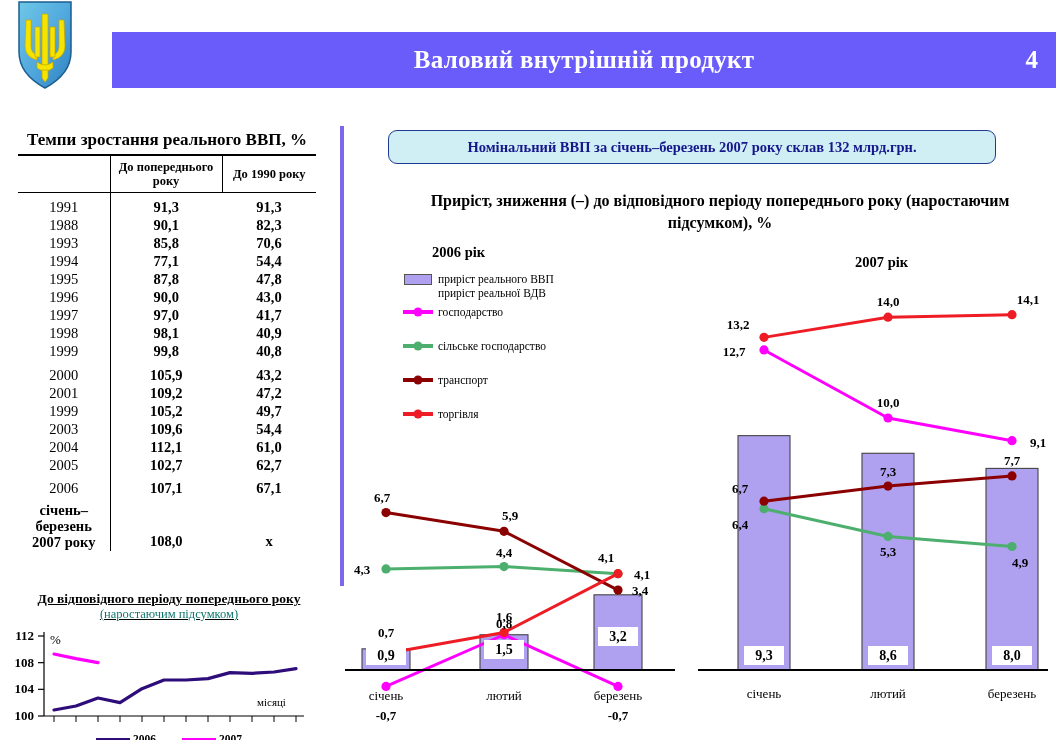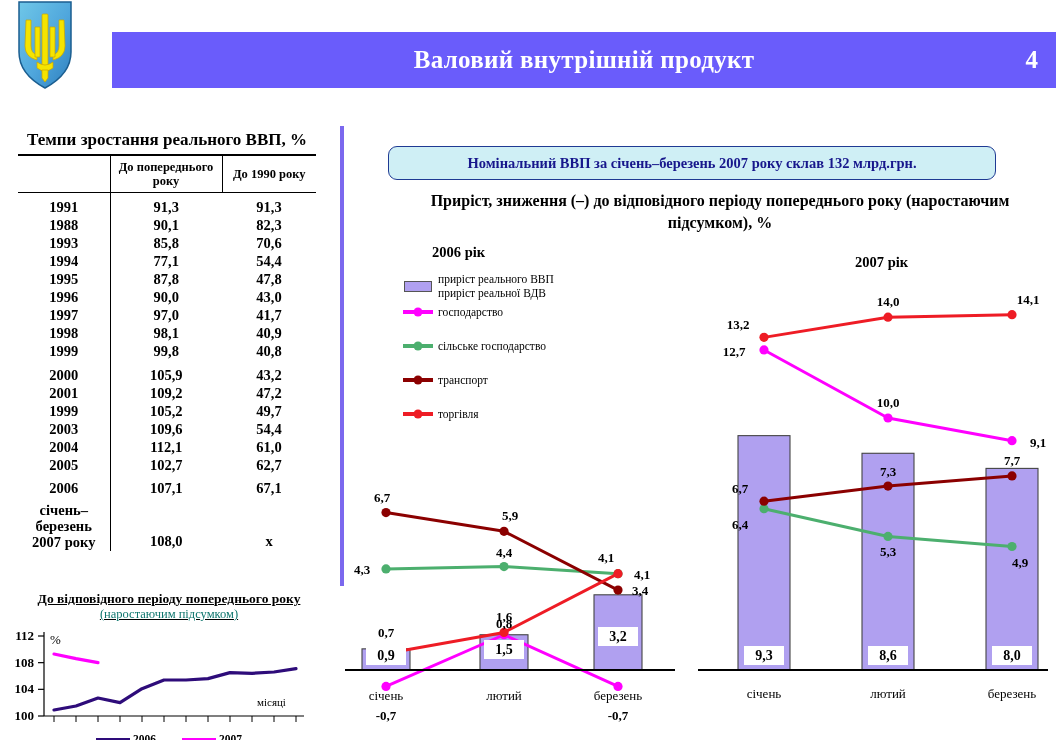--- a/index.html
+++ b/index.html
@@ -46,41 +46,41 @@
     line-height: 1.15; margin-bottom: 4px; color: #000;
   }
   table.gdp { border-collapse: collapse; width: 298px; margin: 0 auto; font-size: 14.5px; }
   table.gdp th, table.gdp td { color:#000; }
   .hdr-row th {
     font-weight: bold; font-size: 12.5px; line-height: 1.15;
     padding: 4px 2px; text-align: center; vertical-align: middle;
   }
   .hdr-row { border-top: 2px solid #000; border-bottom: 1.5px solid #000; }
   .vline-l { border-left: 1.5px solid #000; }
-  td.yr { text-align: center; font-weight: bold; width: 92px; padding: 0.5px 0; }
+  td.yr { text-align: center; font-weight: normal; width: 92px; padding: 0.5px 0; }
   td.v1 { text-align: center; font-weight: bold; width: 112px; padding: 0.5px 0; border-left: 1.5px solid #000;}
   td.v2 { text-align: center; font-weight: bold; width: 94px; padding: 0.5px 0; }
   tr.spaced td { padding-top: 6px; }
   td.multi { text-align:center; font-weight:bold; line-height:1.12; }
   .brk-cell { border-left: 1.5px solid #000; }
 
   
   #mini-chart { position: absolute; left: 4px; top: 592px; width: 330px; height: 172px; text-decoration: underline; }
   #mini-title { text-align:center; font-weight:bold; font-size:13.5px; color:#000; line-height:1.1;}
   #mini-sub { text-align:center; font-size:12.5px; color:#0f766e; }
   #mini-svg { display:block; margin-top: 2px; }
   .mini-legend {
     display:flex; justify-content:center; gap:26px; margin-top:1px;
     font-size:11.5px; font-weight:bold; color:#000; align-items:center;
   }
   .mini-legend span.sw { display:inline-block; width:34px; height:5px; vertical-align:middle; margin-right:3px;}
 
   
   #info-box {
-    position: absolute; left: 388px; top: 146px;
+    position: absolute; left: 388px; top: 130px;
     width: 608px; height: 34px;
     background: #CFEFF5;
     border: 1.5px solid #1F3A93;
     border-radius: 9px;
     display:flex; align-items:center; justify-content:center;
   }
   #info-text { color:#17178C; font-weight:bold; font-size:14.5px; }
 
   
   #panel-title {
@@ -89,21 +89,21 @@
     line-height: 1.35;
   }
 
   
   #y2006 { position:absolute; left:432px; top:244px; font-weight:bold; font-size:14.5px; color:#000;}
   #y2007 { position:absolute; left:855px; top:254px; font-weight:bold; font-size:14.5px; color:#000;}
 
   
   #legend { position:absolute; left:400px; top:272px; width:250px; }
   .lg-row { display:flex; align-items:flex-start; margin-bottom:5px; height: 18px;}
-  .lg-row.tall { height: 28px; align-items: center; }
+  .lg-row.tall { height: 28px; }
   .lg-mark { width:36px; flex:0 0 36px; display:flex; align-items:center; justify-content:center; height:14px; }
   .lg-box { width:28px; height:11px; background:#B0A0F0; border:1px solid #555; }
   .lg-line { width:30px; height:4px; position:relative; }
   .lg-line::after{
     content:''; position:absolute; left:50%; top:50%; transform:translate(-50%,-50%);
     width:9px; height:9px; border-radius:50%; background:inherit;
   }
   .lg-txt { font-size:11.5px; color:#000; line-height:1.25; padding-left:2px; }
 
   

